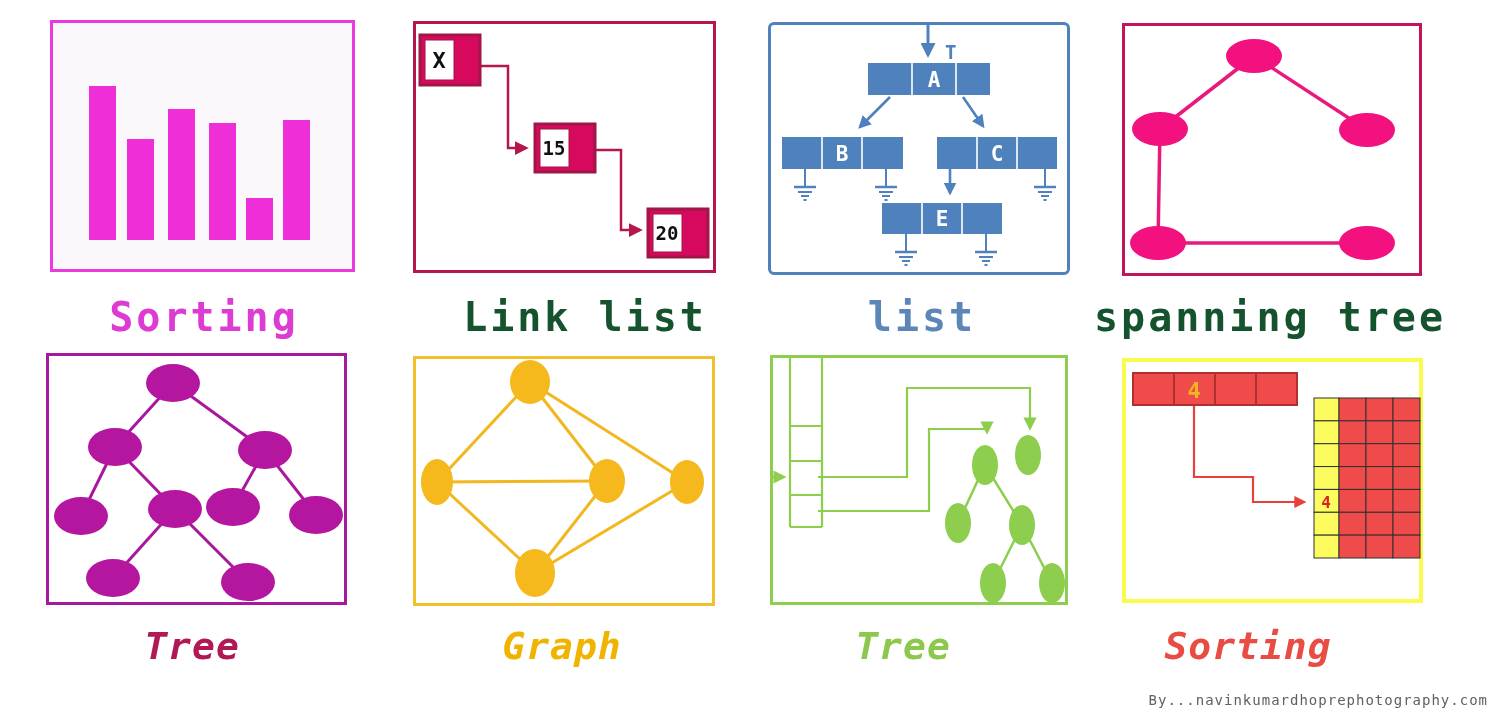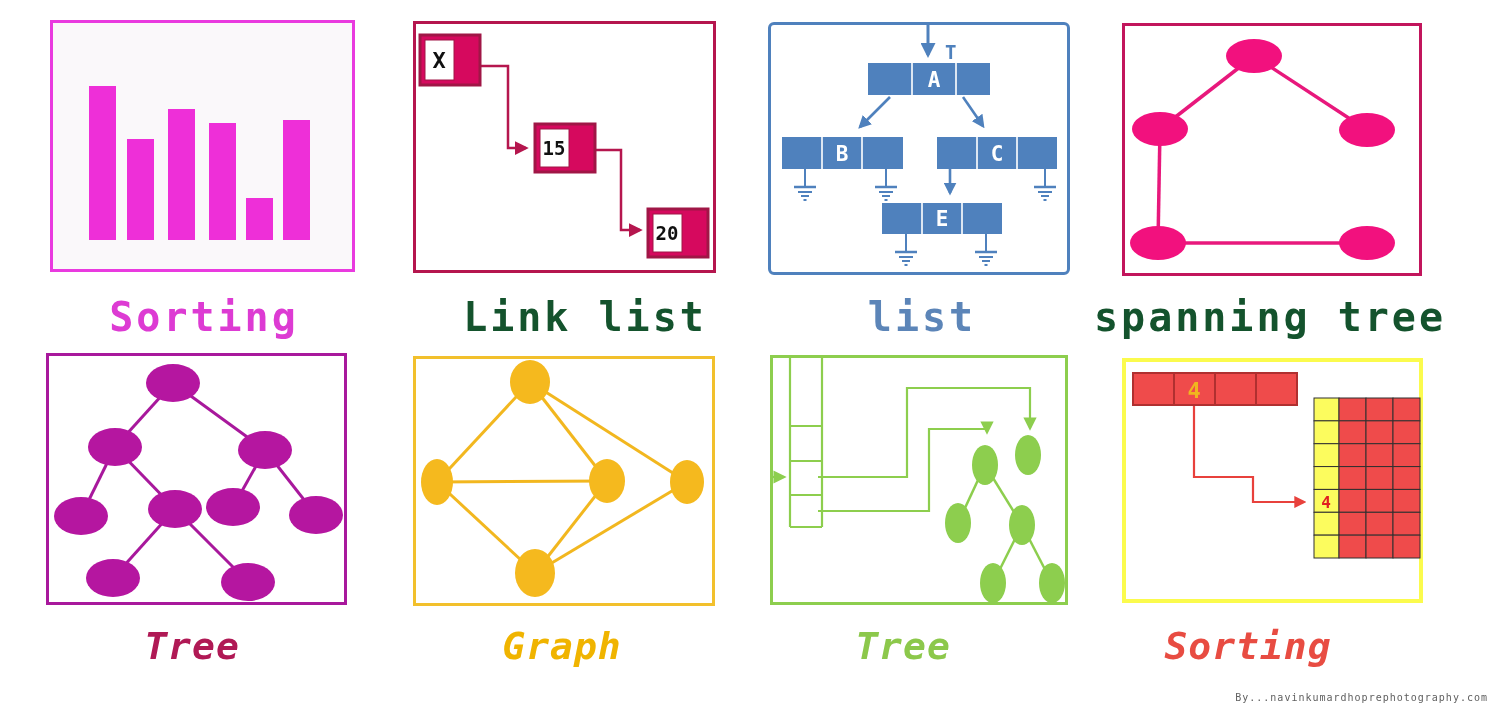--- a/index.html
+++ b/index.html
@@ -7,21 +7,21 @@
               font-family:"Liberation Sans", sans-serif; }
   .canvas { position:relative; width:1500px; height:721px; background:#ffffff; }
   .panel-box { position:absolute; background:#ffffff; }
   .panel-box svg { overflow:visible; display:block; }
   .caption { position:absolute; transform:translateX(-50%);
              font-family:"DejaVu Sans Mono", monospace; font-weight:bold;
              font-size:40px; letter-spacing:3px; white-space:nowrap; }
   .caption.small { font-size:38px; letter-spacing:1px;font-style:italic; }
   svg text { font-family:"DejaVu Sans Mono", monospace; font-weight:bold; }
   .credit { position:absolute; top:692px; right:12px;
-            font-family:"DejaVu Sans Mono", monospace; font-size:10px;
+            font-family:"DejaVu Sans Mono", monospace; font-size:14px;
             letter-spacing:1px; color:#606060; white-space:nowrap; }
   
   #box-sorting  { left:50px;  top:20px;  width:305px; height:252px; border:3px solid #E93ADF; background:#FAF8FA; }
   #box-linklist { left:413px; top:21px;  width:303px; height:252px; border:3px solid #B5164E; }
   #box-list     { left:768px; top:22px;  width:302px; height:253px; border:3px solid #4F81BD; border-radius:6px; }
   #box-spanning { left:1122px;top:23px;  width:300px; height:253px; border:3px solid #C2155C; }
   #box-tree     { left:46px;  top:353px; width:301px; height:252px; border:3px solid #A8189C; }
   #box-graph    { left:413px; top:356px; width:302px; height:250px; border:3px solid #F2C02C; }
   #box-stack    { left:770px; top:355px; width:298px; height:250px; border:3px solid #8DCE4E; }
   #box-hashing  { left:1122px;top:358px; width:301px; height:245px; border:4px solid #FBFB4D; }

